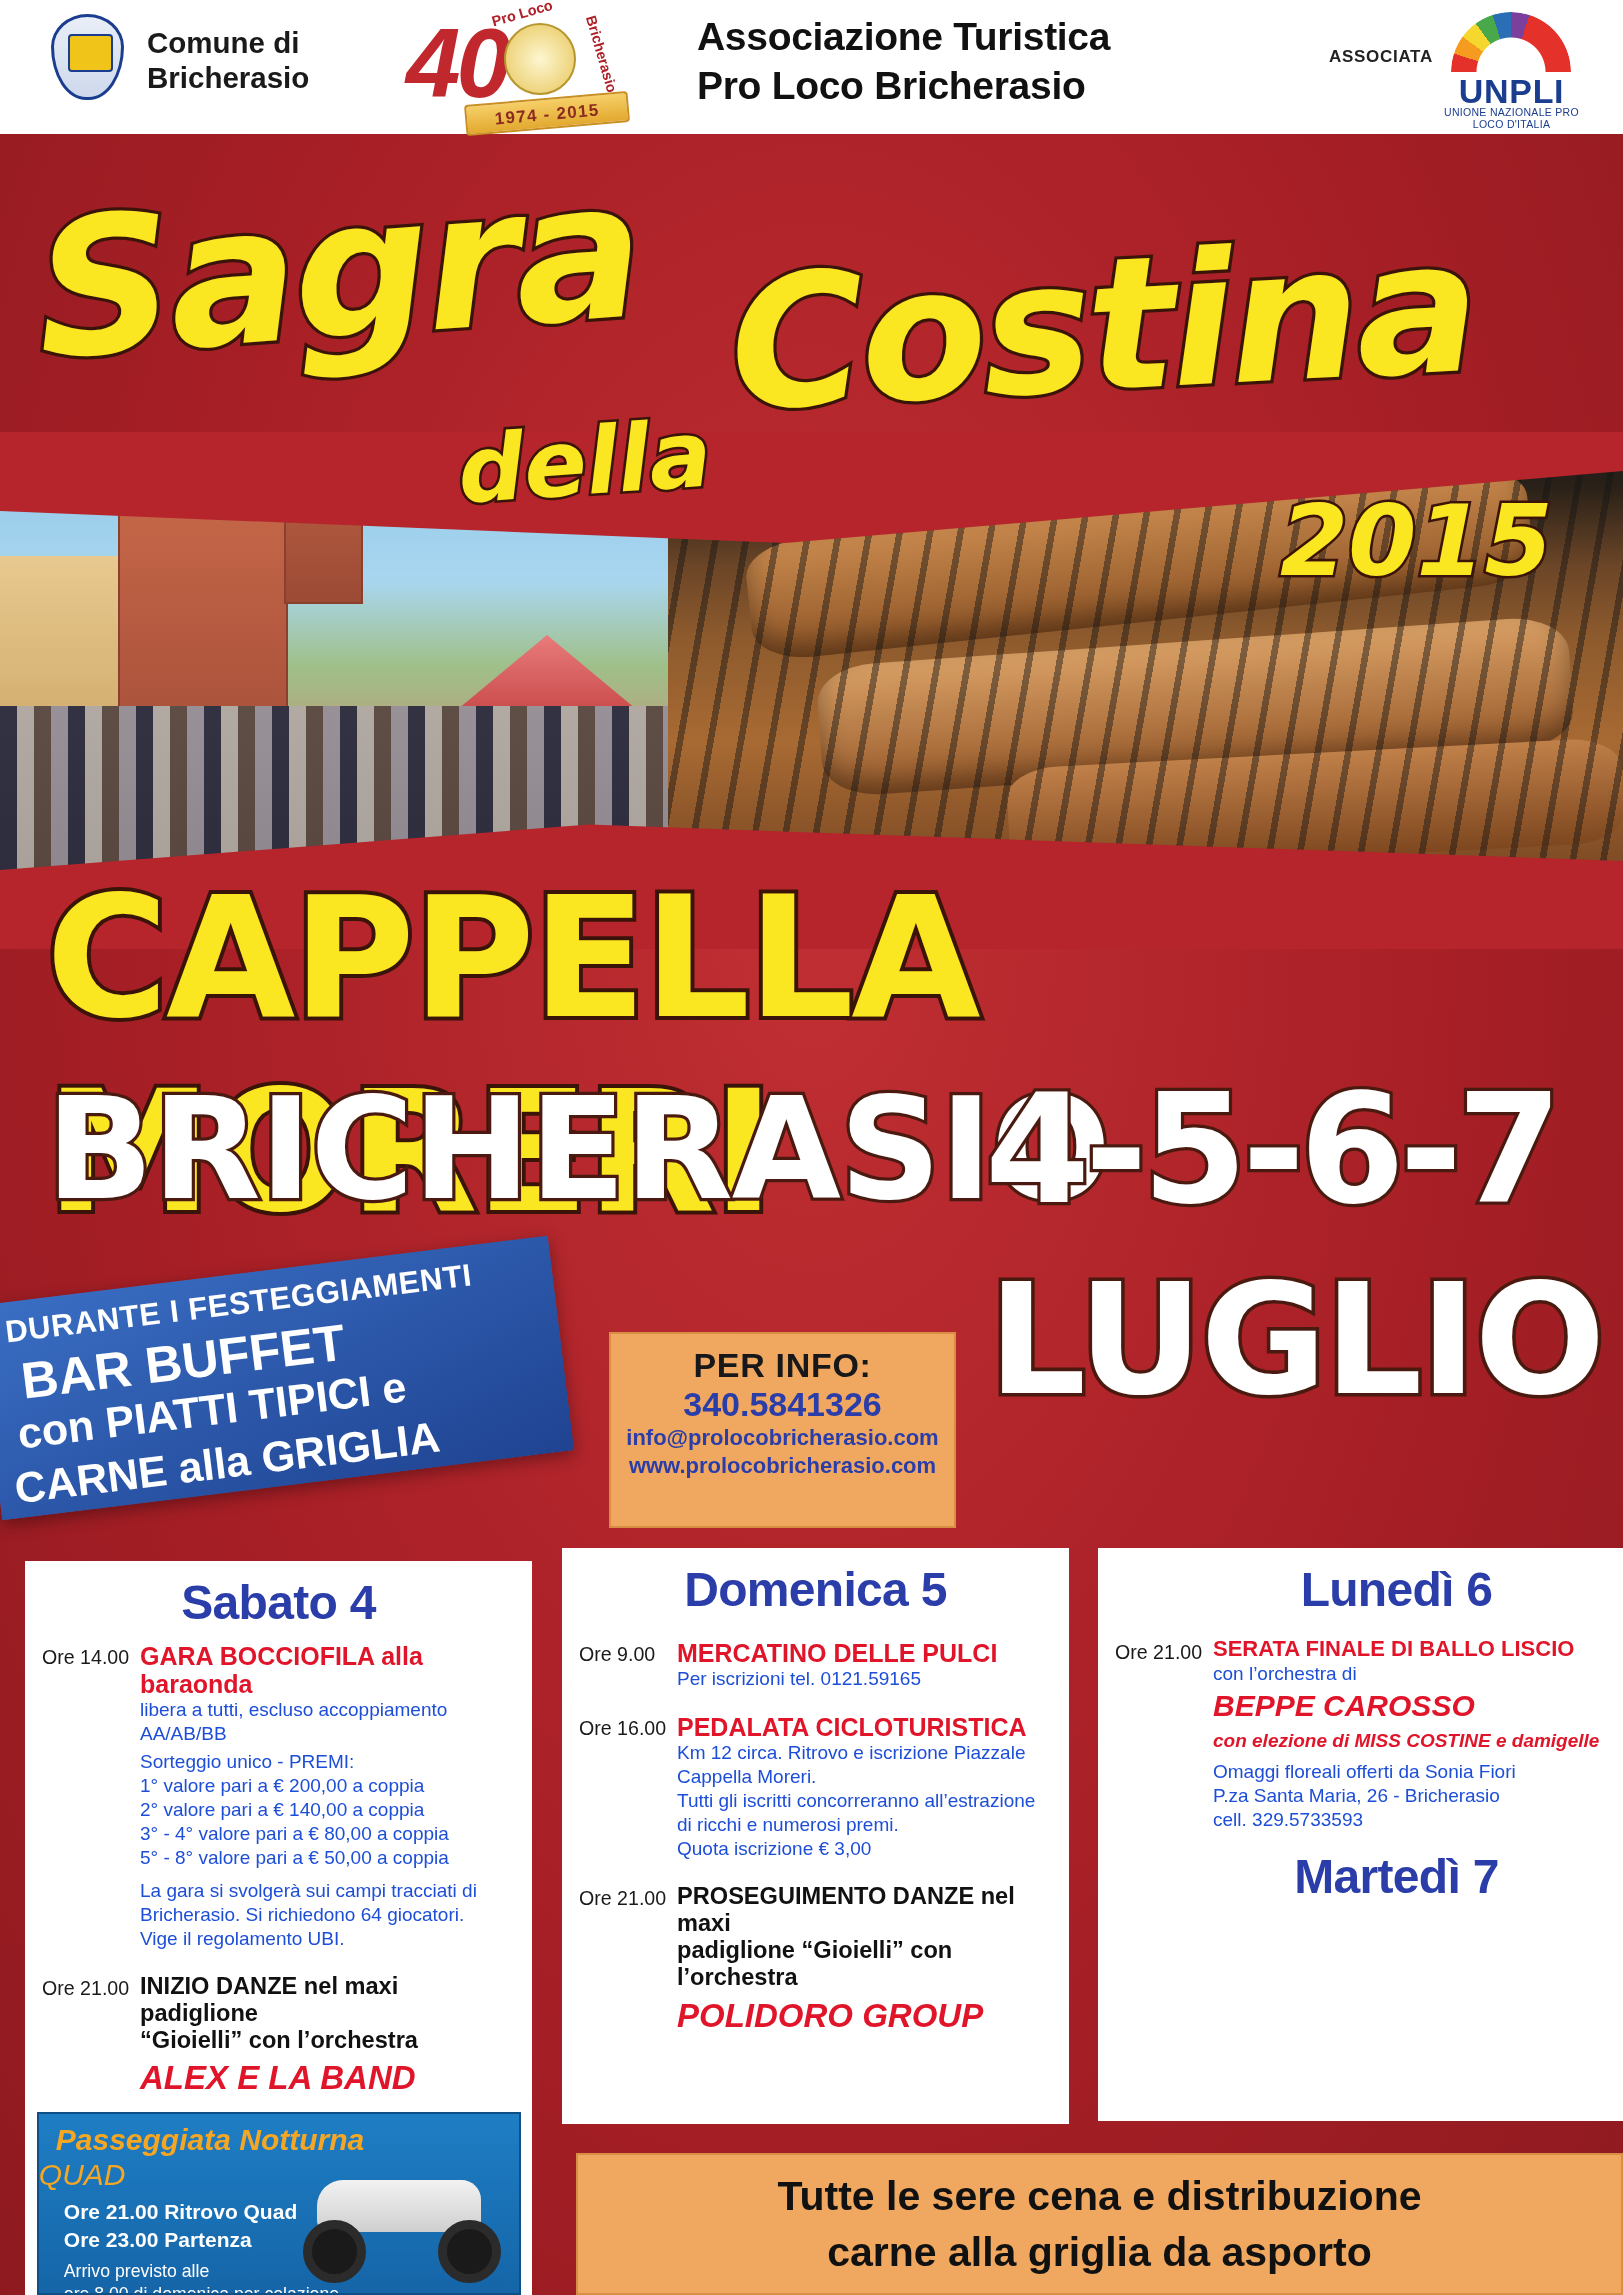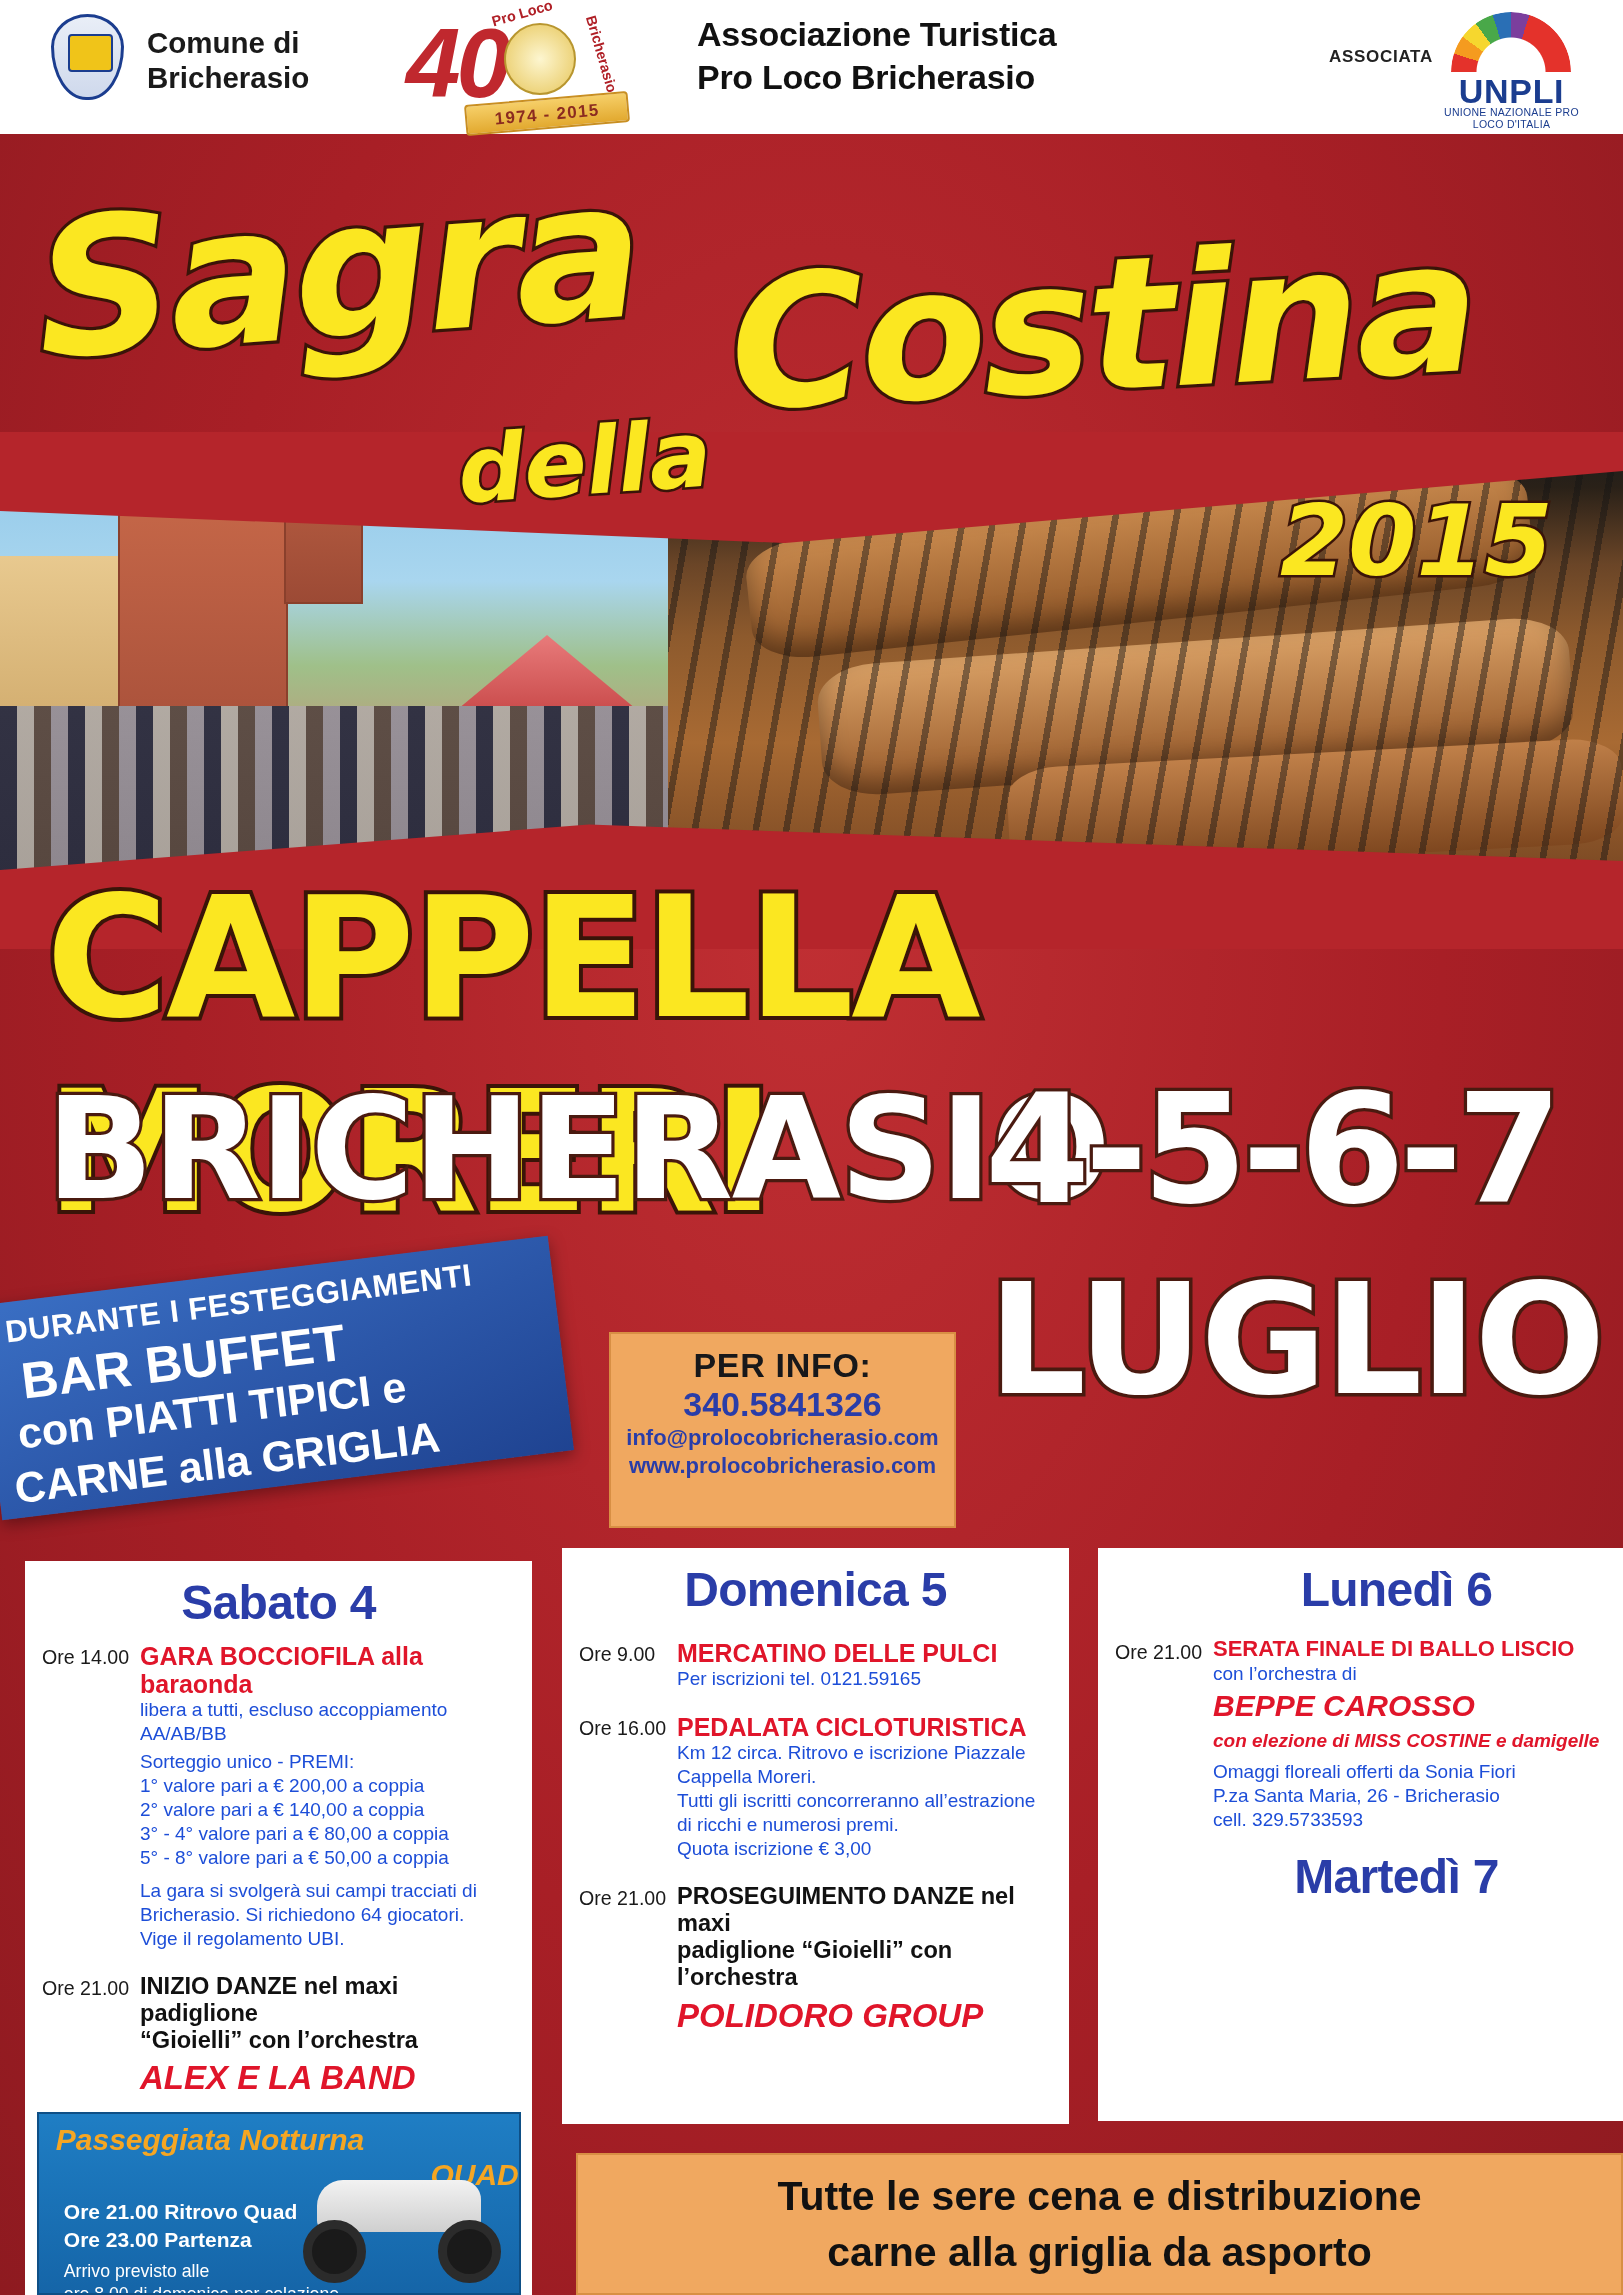--- a/index.html
+++ b/index.html
@@ -84,21 +84,21 @@
     border: 2px solid #c98f22;
     border-radius: 3.9px;
     transform: rotate(-5deg);
     color: #8b2b20; font-size: 17px; font-weight: bold;
     text-align: center; line-height: 29px;
     letter-spacing: 1.3px;
   }
 
   .assoc-title {
     position: absolute; left: 697px; top: 13px;
-    font-size: 34px; font-weight: bold; color: #111;
+    font-size: 39px; font-weight: bold; color: #111;
     line-height: 1.25;
     letter-spacing: -0.3px;
   }
   .associata-label {
     position: absolute; left: 1329px; top: 47px;
     font-size: 17px; font-weight: bold; color: #222;
     letter-spacing: 0.7px;
   }
   .unpli {
     position: absolute; left: 1433px; top: 6.5px;
@@ -409,22 +409,22 @@
     width: 484px; height: 183px;
     background: linear-gradient(180deg,#1f7ec4 0%, #1565a8 100%);
     border: 2.6px solid #0e4f86;
     overflow: hidden;
   }
   .quad-box .q1 {
     margin: 9.2px 0 0 17px;
     font-size: 30px; font-weight: bold; font-style: italic; color: #f5a623;
   }
   .quad-box .q2 {
-    text-align: right; margin-top: 1.3px;
-    font-size: 30px; font-weight: bold; font-style: italic; color: #f5a623;
+    text-align: left; margin-top: 1.3px;
+    font-size: 30px; font-weight: normal; font-style: italic; color: #f5a623;
   }
   .quad-box .ql {
     margin: 5.2px 0 0 25px;
     font-size: 21px; font-weight: bold; color: #ffffff; line-height: 1.3;
   }
   .quad-box .qs {
     margin: 6.5px 0 0 25px;
     font-size: 17.7px; color: #ffffff; line-height: 1.3;
   }
   .quad-img {

